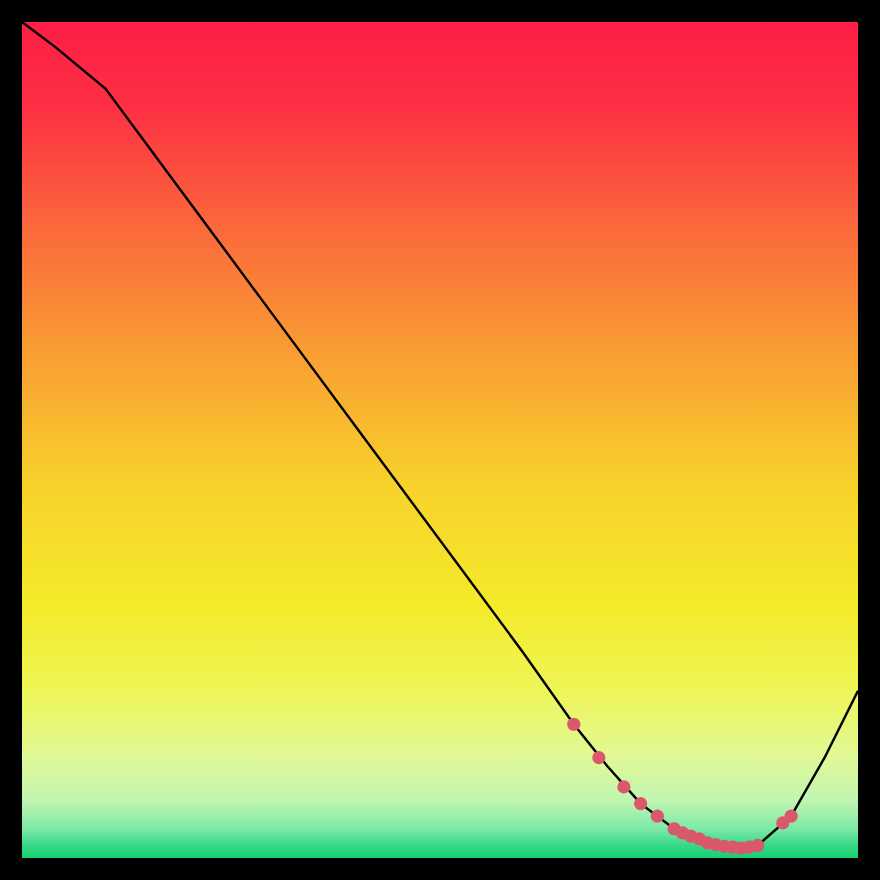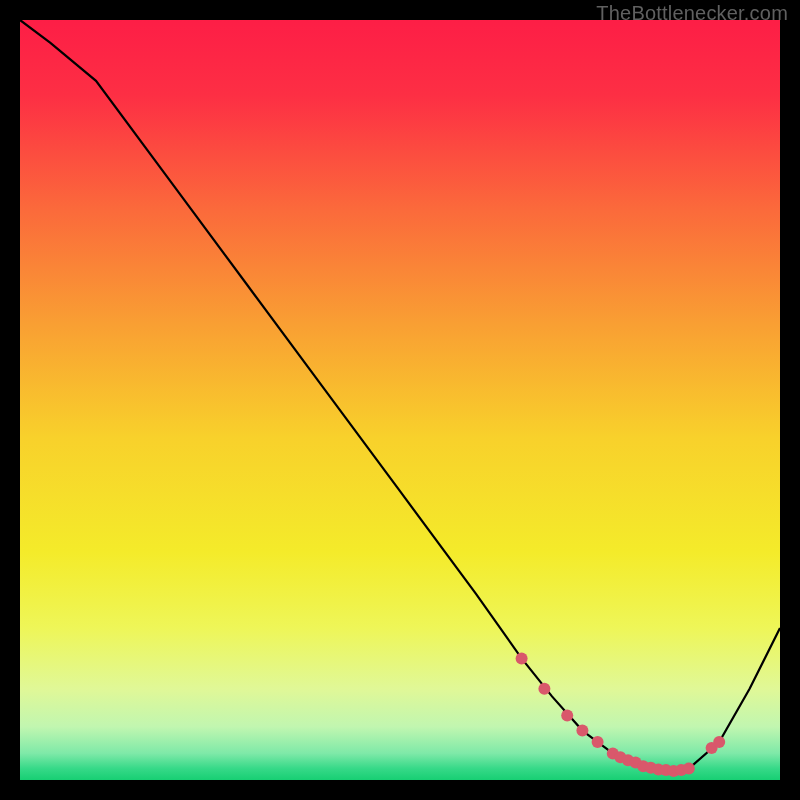--- a/index.html
+++ b/index.html
@@ -32,21 +32,20 @@
     font-size: 20px;
     font-weight: 500;
     letter-spacing: 0.2px;
   }
   svg { display: block; }
 </style>
 </head>
 <body>
 
 <div class="outer">
-  <div class="attrib">TheBottlenecker.com</div>
 
   <div class="plot">
     <svg id="svg" width="760" height="760" viewBox="0 0 760 760">
       <defs>
         <linearGradient id="bg-grad" x1="0" y1="0" x2="0" y2="1">
             <stop offset="0.00%" stop-color="#fd1e46"></stop>
             <stop offset="10.00%" stop-color="#fd2f44"></stop>
             <stop offset="25.00%" stop-color="#fb6a3b"></stop>
             <stop offset="40.00%" stop-color="#f99f33"></stop>
             <stop offset="55.00%" stop-color="#f8d12b"></stop>

